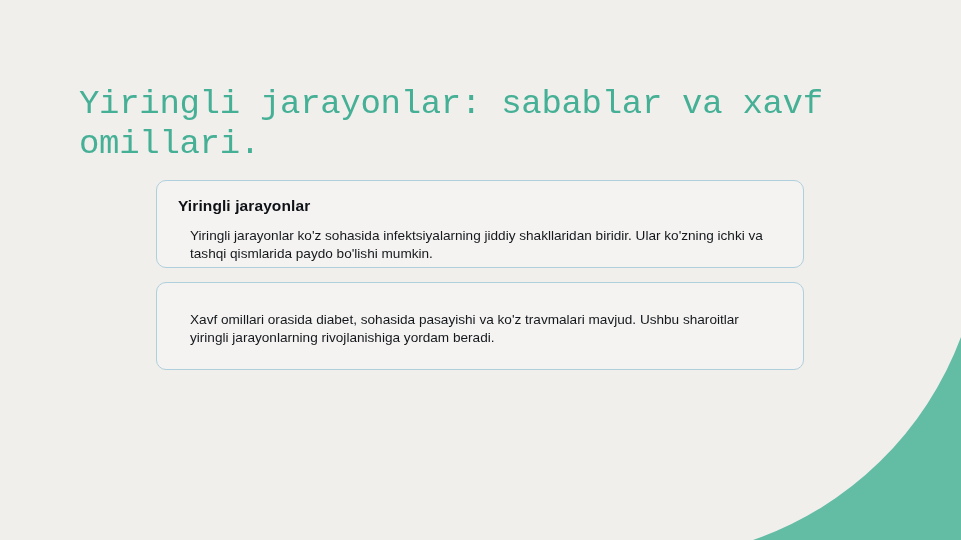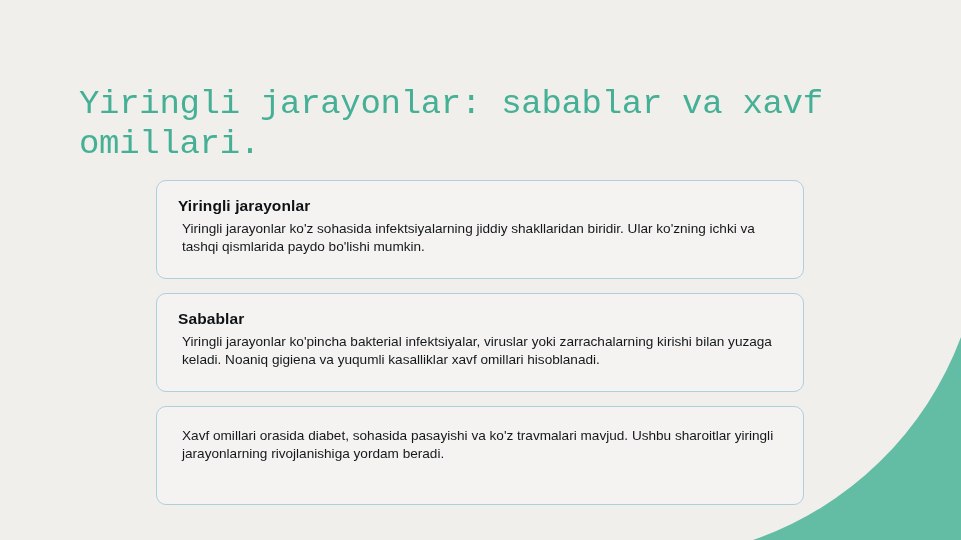--- a/index.html
+++ b/index.html
@@ -36,36 +36,36 @@
   .cards {
     position:absolute;
     left:156px; top:180px;
     width:648px;
     display:flex;
     flex-direction:column;
     gap:14px;
   }
   .card {
     box-sizing:border-box;
-    height:99px;
+    height:88px;
     background:var(--card-bg, #f4f3f1);
     border:1px solid var(--card-border, #aecfdc);
     border-radius:10px;
     padding:16px 21px 10px 21px;
   }
   .card h2 {
     margin:0 0 5px 0;
     font-size:15.5px;
     line-height:18px;
     font-weight:700;
     letter-spacing:0.1px;
     color:var(--heading-color, #0e1116);
   }
   .card p {
-    margin:4px;
+    margin:12px;
     font-size:13.6px;
     line-height:18.3px;
     color:var(--body-color, #14181c);
   }
 </style>
 </head>
 <body>
 
 <div class="slide">
 
@@ -75,23 +75,19 @@
 
   <h1 class="title">Yiringli jarayonlar: sabablar va xavf omillari.</h1>
 
   <div class="cards">
 
     <section class="card">
       <h2>Yiringli jarayonlar</h2>
       <p>Yiringli jarayonlar ko'z sohasida infektsiyalarning jiddiy shakllaridan biridir. Ular ko'zning ichki va tashqi qismlarida paydo bo'lishi mumkin.</p>
     </section>
 
-    <section class="card">
-      <h2>Sabablar</h2>
-      <p>Yiringli jarayonlar ko'pincha bakterial infektsiyalar, viruslar yoki zarrachalarning kirishi bilan yuzaga keladi. Noaniq gigiena va yuqumli kasalliklar xavf omillari hisoblanadi.</p>
-    </section>
 
     <section class="card">
       <p>Xavf omillari orasida diabet, sohasida pasayishi va ko'z travmalari mavjud. Ushbu sharoitlar yiringli jarayonlarning rivojlanishiga yordam beradi.</p>
     </section>
 
   </div>
 </div>
 
 </body></html>

